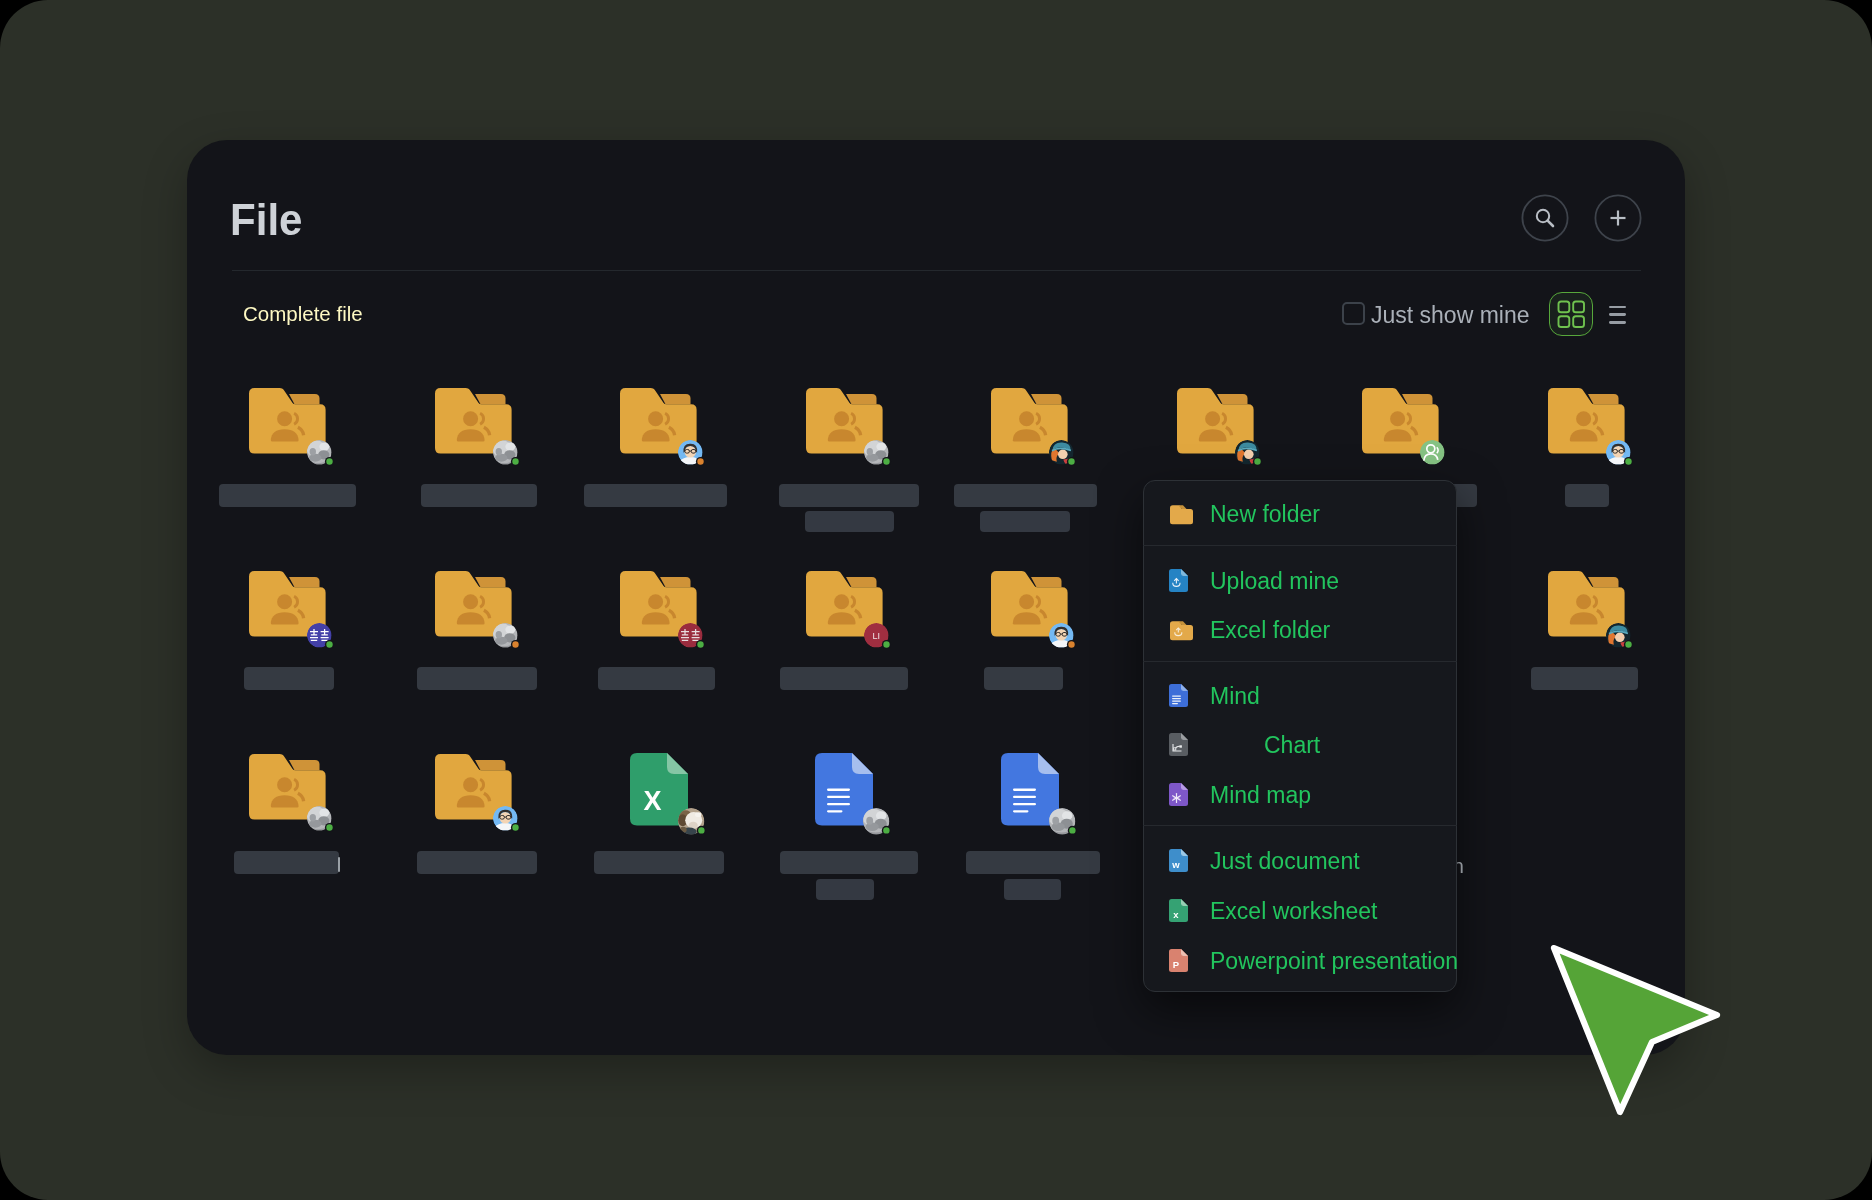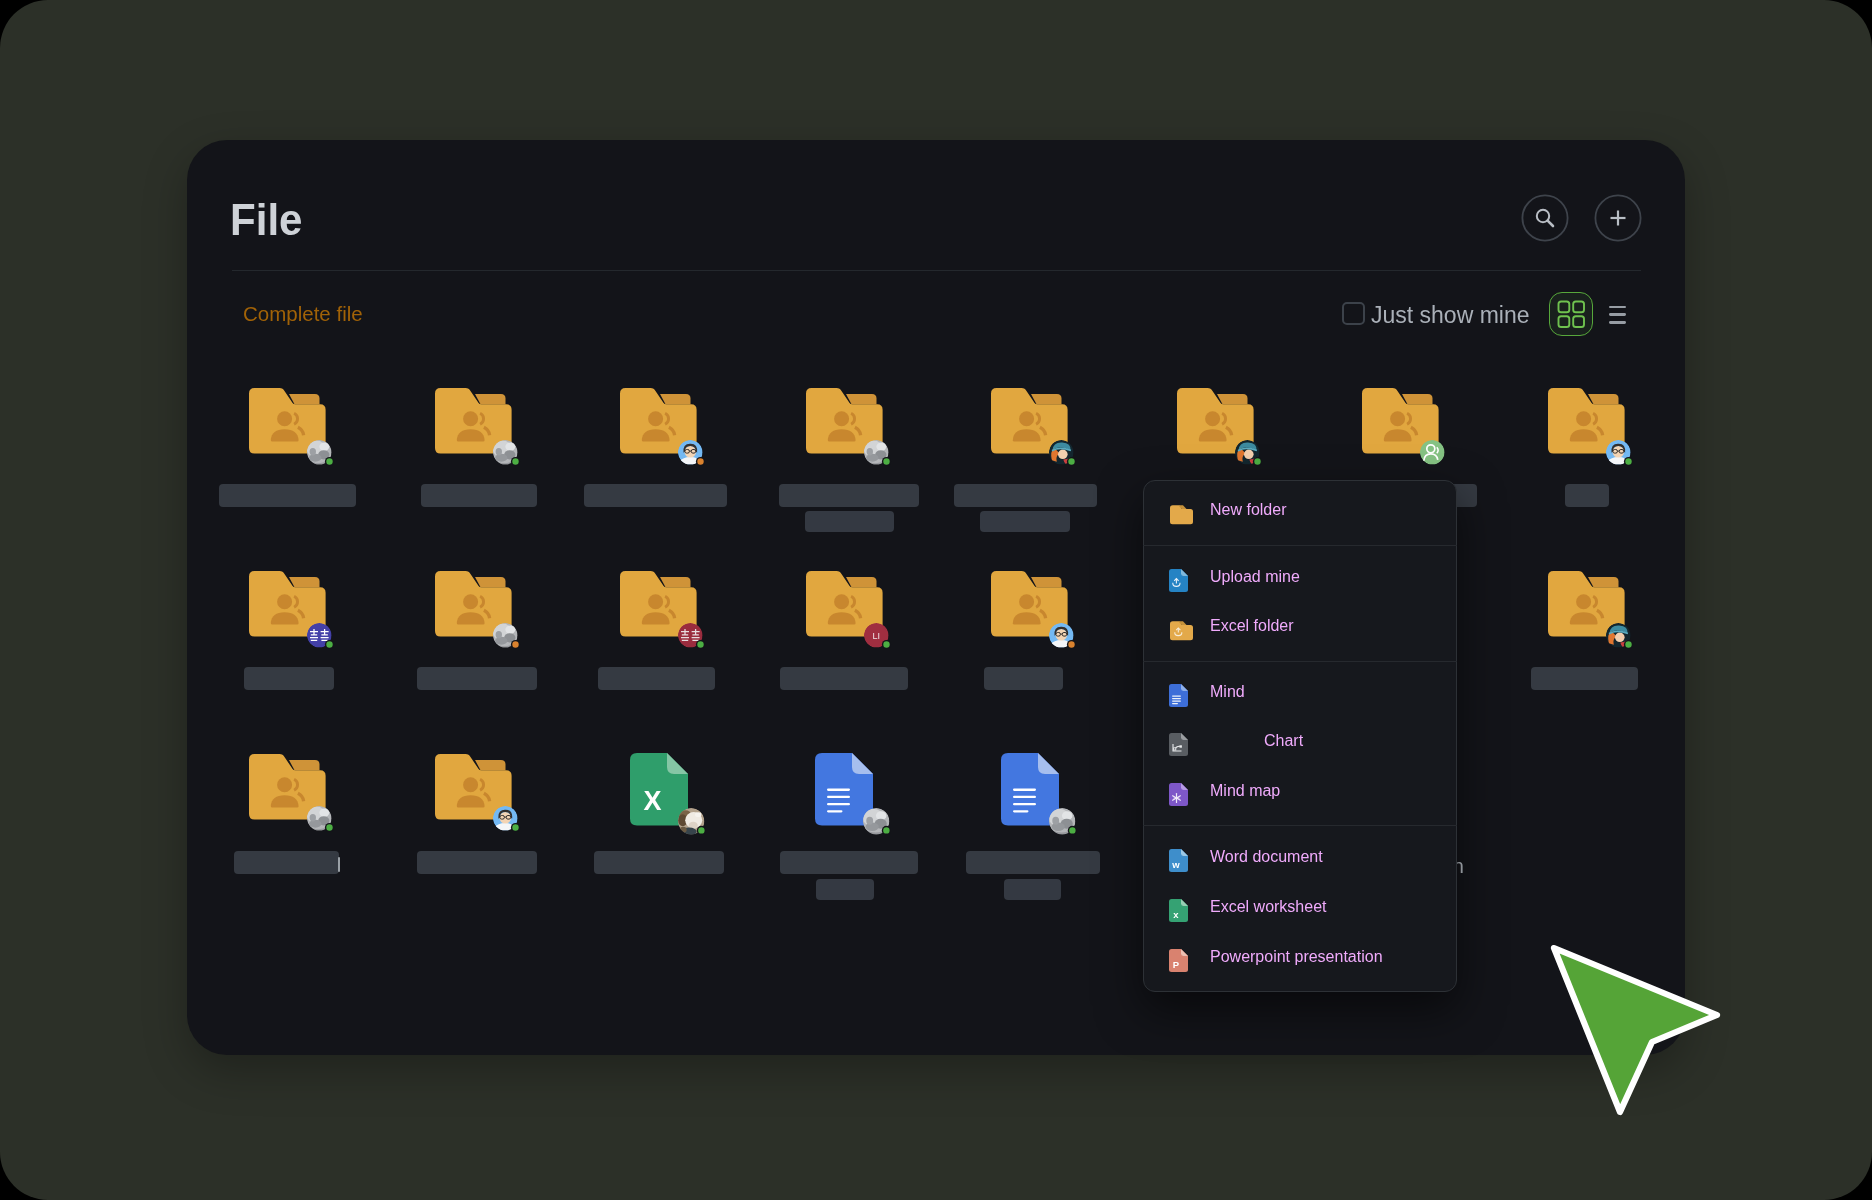--- a/index.html
+++ b/index.html
@@ -2,21 +2,21 @@
 <html><head><meta charset="utf-8">
 <style>
 *{margin:0;padding:0;box-sizing:border-box}
 html,body{width:1872px;height:1200px;background:#000;font-family:"Liberation Sans",sans-serif;overflow:hidden}
 .a{position:absolute}
 .canvas{left:0;top:0;width:1872px;height:1200px;background:#2c3028;border-radius:48px}
 .panel{left:187px;top:140px;width:1498px;height:915px;background:#131419;border-radius:40px;box-shadow:0 16px 44px rgba(0,0,0,.28)}
 .bar{background:#353a42;border-radius:4px;height:23px}
 .bar2{background:#343942;border-radius:4px;height:21px}
 .menu{left:1143px;top:480px;width:314px;height:512px;background:#16181d;border:1px solid #2d3136;border-radius:12px;box-shadow:0 18px 45px rgba(0,0,0,.55)}
-.mtext{position:absolute;left:67px;font-size:16px;color:#f0abfc;white-space:nowrap}
+.mtext{position:absolute;left:67px;font-size:23px;color:#22c55e;white-space:nowrap}
 </style></head><body>
 <div class="a canvas"></div>
 <div class="a panel"></div>
 <svg width="0" height="0" style="position:absolute">
 <defs>
 <g id="folder">
   <path fill="#cf9338" d="M40,6 H66 Q70.5,6 70.5,10.5 V16.3 H45.5 Z"></path>
   <path fill="#e1a73f" d="M0,59.9 V5.5 Q0,0 5.5,0 H30.5 Q34,0 35.5,2.9 L43.6,15.1 Q44.5,16.3 46.2,16.3 H71.1 Q76.6,16.3 76.6,21.8 V59.9 Q76.6,65.4 71.1,65.4 H5.5 Q0,65.4 0,59.9 Z"></path>
   <path fill="none" stroke="#c8872e" stroke-width="2.9" d="M45.1,25.3 A6.1,6.1 0 0 1 45.1,36.3"></path>
   <path fill="none" stroke="#c8872e" stroke-width="3.3" d="M48.9,39.3 Q54,41.8 54.6,47.2"></path>
@@ -41,21 +41,21 @@
 <div class="a" style="left:230px;top:193.5px;font-size:45px;font-weight:bold;color:#ced2d7;transform:scaleX(0.935);transform-origin:left top">File</div>
 <svg class="a" style="left:1519px;top:192px" width="150" height="52" viewBox="0 0 150 52">
 <circle cx="26" cy="26" r="22.6" fill="none" stroke="#3e434b" stroke-width="1.8"></circle>
 <circle cx="24" cy="24" r="6.2" fill="none" stroke="#b9bec5" stroke-width="2"></circle>
 <line x1="28.6" y1="28.6" x2="34" y2="34" stroke="#b9bec5" stroke-width="2.6" stroke-linecap="round"></line>
 <circle cx="99" cy="26" r="22.6" fill="none" stroke="#3e434b" stroke-width="1.8"></circle>
 <line x1="91.5" y1="26" x2="106.5" y2="26" stroke="#b9bec5" stroke-width="2.2"></line>
 <line x1="99" y1="18.5" x2="99" y2="33.5" stroke="#b9bec5" stroke-width="2.2"></line>
 </svg>
 <div class="a" style="left:232px;top:270px;width:1409px;height:1px;background:#24282d"></div>
-<div class="a" style="left:243px;top:301.5px;font-size:20.5px;color:#a16207">Complete file</div>
+<div class="a" style="left:243px;top:301.5px;font-size:20.5px;color:#fef9c3">Complete file</div>
 <div class="a" style="left:1342px;top:302px;width:23px;height:23px;border:2px solid #3c424a;border-radius:5px"></div>
 <div class="a" style="left:1371px;top:301.5px;font-size:23px;color:#aab0b8">Just show mine</div>
 <div class="a" style="left:1549px;top:292px;width:44px;height:44px;border:1.5px solid #57a83b;border-radius:13px;background:rgba(105,190,75,0.08)"></div>
 <svg class="a" style="left:1549px;top:292px" width="44" height="44" viewBox="0 0 44 44">
 <rect x="9.5" y="9.5" width="10.8" height="10.8" rx="2.6" fill="none" stroke="#6fc24f" stroke-width="1.9"></rect>
 <rect x="24.2" y="9.5" width="10.8" height="10.8" rx="2.6" fill="none" stroke="#6fc24f" stroke-width="1.9"></rect>
 <rect x="9.5" y="24.2" width="10.8" height="10.8" rx="2.6" fill="none" stroke="#6fc24f" stroke-width="1.9"></rect>
 <rect x="24.2" y="24.2" width="10.8" height="10.8" rx="2.6" fill="none" stroke="#6fc24f" stroke-width="1.9"></rect>
 </svg>
 <div class="a" style="left:1609px;top:305.5px;width:16.5px;height:2.7px;border-radius:1.4px;background:#979da4"></div>
@@ -508,21 +508,21 @@
       <line x1="5" y1="15" x2="10" y2="15"></line>
     </g>
   </svg>
 <div class="a mtext" style="left:1210px;top:782.2px">Mind map</div>
 <div class="a" style="left:1143px;top:824.5px;width:314px;height:1px;background:#26292e"></div>
 <svg class="a" style="left:1169px;top:849.0px" width="19" height="23" viewBox="0 0 19 23">
     <path fill="#3e8ecb" d="M0,2.5 Q0,0 2.5,0 H12 L19,7 V20.5 Q19,23 16.5,23 H2.5 Q0,23 0,20.5 Z"></path>
     <path fill="#9cc8e6" d="M12,0 L19,7 H14.4 Q12,7 12,4.6 Z"></path>
     <text x="7" y="19" font-size="9.5" font-weight="bold" fill="#fff" text-anchor="middle" font-family="Liberation Sans">w</text>
   </svg>
-<div class="a mtext" style="left:1210px;top:848.0px">Word document</div>
+<div class="a mtext" style="left:1210px;top:848.0px">Just document</div>
 <svg class="a" style="left:1169px;top:899.0px" width="19" height="23" viewBox="0 0 19 23">
     <path fill="#35a273" d="M0,2.5 Q0,0 2.5,0 H12 L19,7 V20.5 Q19,23 16.5,23 H2.5 Q0,23 0,20.5 Z"></path>
     <path fill="#97cfb4" d="M12,0 L19,7 H14.4 Q12,7 12,4.6 Z"></path>
     <text x="7" y="19" font-size="9.5" font-weight="bold" fill="#fff" text-anchor="middle" font-family="Liberation Sans">x</text>
   </svg>
 <div class="a mtext" style="left:1210px;top:898.0px">Excel worksheet</div>
 <svg class="a" style="left:1169px;top:949.0px" width="19" height="23" viewBox="0 0 19 23">
     <path fill="#d9826f" d="M0,2.5 Q0,0 2.5,0 H12 L19,7 V20.5 Q19,23 16.5,23 H2.5 Q0,23 0,20.5 Z"></path>
     <path fill="#edbfb2" d="M12,0 L19,7 H14.4 Q12,7 12,4.6 Z"></path>
     <text x="7" y="19" font-size="9.5" font-weight="bold" fill="#fff" text-anchor="middle" font-family="Liberation Sans">P</text>

